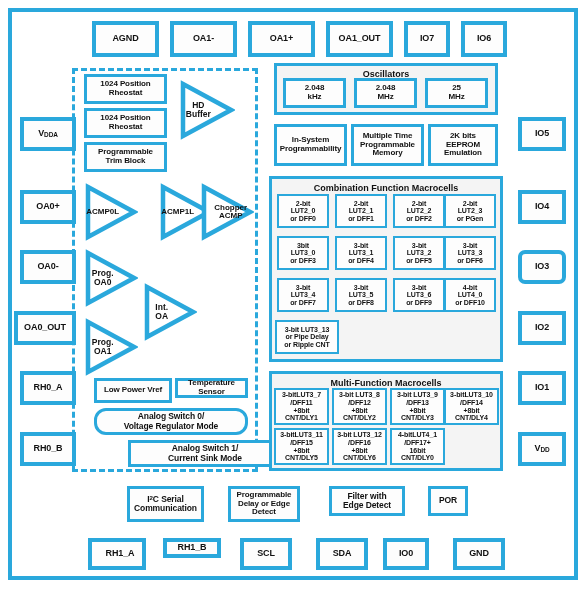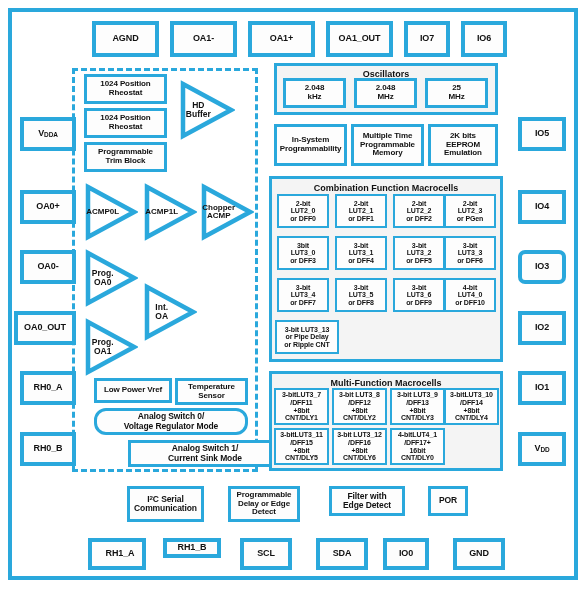--- a/index.html
+++ b/index.html
@@ -144,32 +144,32 @@
 Buffer</div>
   </div>
 
   <div class="tri" style="left:84px;top:183px;width:54px;height:58px;">
     <svg width="54" height="58" viewBox="0 0 54 58">
       <polygon points="4,4 50,29 4,54" fill="#ffffff" stroke="#2aa8dc" stroke-width="4.5" stroke-linejoin="miter"></polygon>
     </svg>
     <div class="tri-label" style="font-size:8px;">ACMP0L</div>
   </div>
 
-  <div class="tri" style="left:143px;top:183px;width:54px;height:58px;">
+  <div class="tri" style="left:159px;top:183px;width:54px;height:58px;">
     <svg width="54" height="58" viewBox="0 0 54 58">
       <polygon points="4,4 50,29 4,54" fill="#ffffff" stroke="#2aa8dc" stroke-width="4.5" stroke-linejoin="miter"></polygon>
     </svg>
     <div class="tri-label" style="font-size:8px;">ACMP1L</div>
   </div>
 
   <div class="tri" style="left:200px;top:183px;width:54px;height:58px;">
     <svg width="54" height="58" viewBox="0 0 54 58">
       <polygon points="4,4 50,29 4,54" fill="#ffffff" stroke="#2aa8dc" stroke-width="4.5" stroke-linejoin="miter"></polygon>
     </svg>
-    <div class="tri-label" style="white-space:pre-line;font-size:8px;">Chopper
+    <div class="tri-label" style="white-space:pre-line;font-size:8px;margin-left:12px;">Chopper
 ACMP</div>
   </div>
 
   <div class="tri" style="left:84px;top:249px;width:54px;height:58px;">
     <svg width="54" height="58" viewBox="0 0 54 58">
       <polygon points="4,4 50,29 4,54" fill="#ffffff" stroke="#2aa8dc" stroke-width="4.5" stroke-linejoin="miter"></polygon>
     </svg>
     <div class="tri-label" style="white-space:pre-line;">Prog.
 OA0</div>
   </div>
@@ -184,21 +184,21 @@
 
   <div class="tri" style="left:84px;top:318px;width:54px;height:58px;">
     <svg width="54" height="58" viewBox="0 0 54 58">
       <polygon points="4,4 50,29 4,54" fill="#ffffff" stroke="#2aa8dc" stroke-width="4.5" stroke-linejoin="miter"></polygon>
     </svg>
     <div class="tri-label" style="white-space:pre-line;">Prog.
 OA1</div>
   </div>
 
   <div class="blk f8" style="left:94px;top:378px;width:78px;height:25px;">Low Power Vref</div>
-  <div class="blk f8" style="left:175px;top:378px;width:73px;height:27px;white-space:pre-line;">Temperature
+  <div class="blk f8" style="left:175px;top:378px;width:73px;height:20px;white-space:pre-line;">Temperature
 Sensor</div>
 
   <div class="blk f85" style="left:94px;top:408px;width:154px;height:27px;white-space:pre-line;border-radius:12px;">Analog Switch 0/
 Voltage Regulator Mode</div>
   <div class="blk f85" style="left:94px;top:440px;width:154px;height:27px;white-space:pre-line;margin-left:34px;">Analog Switch 1/
 Current Sink Mode</div>
 
   <div class="group" style="left:274px;top:63px;width:224px;height:52px;">
     <div class="group-title" style="top:3px;">Oscillators</div>
   </div>

